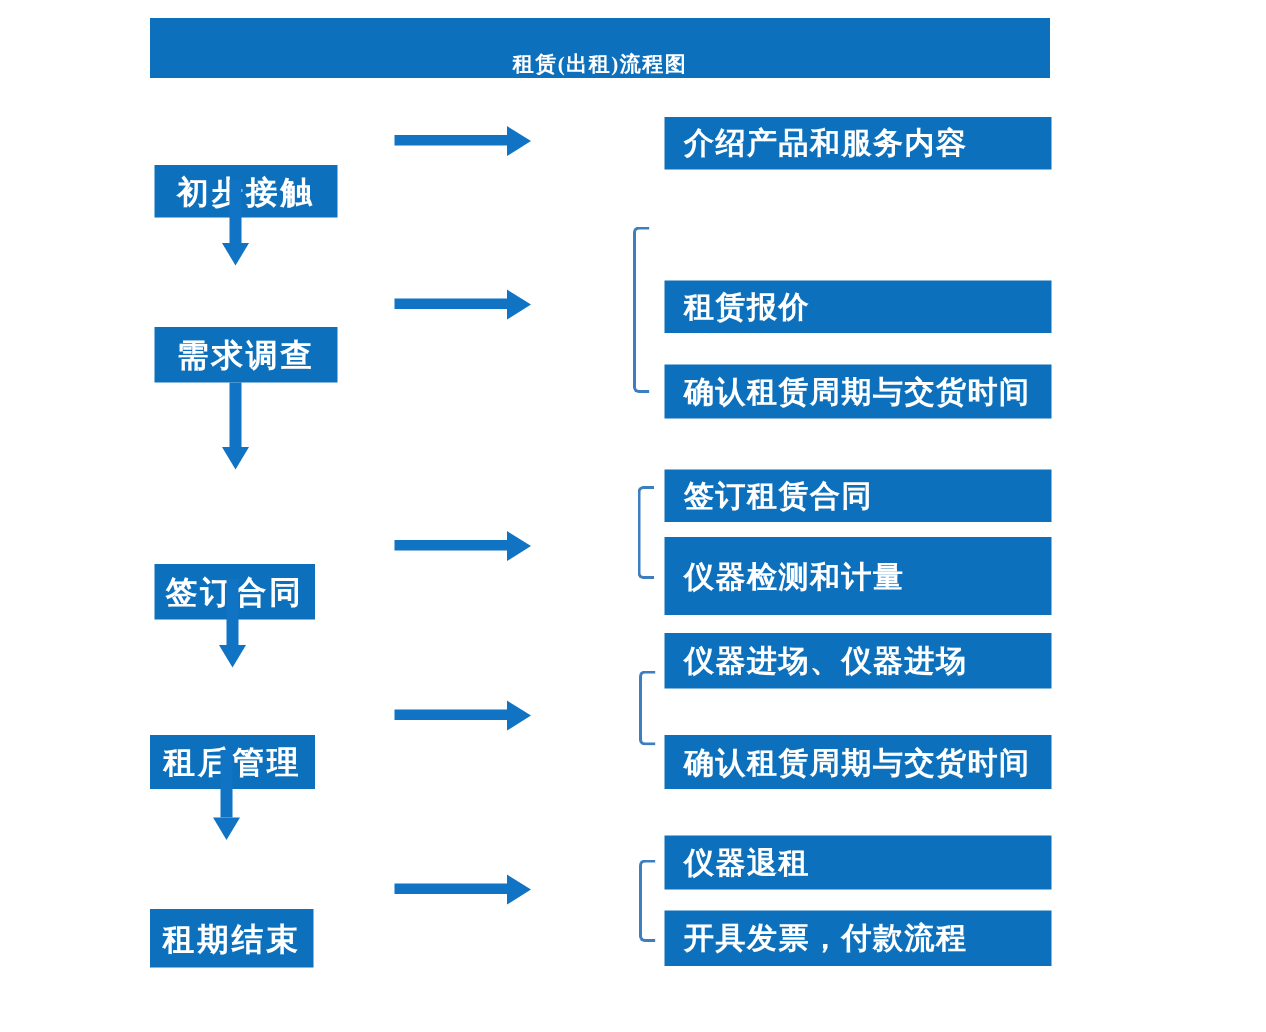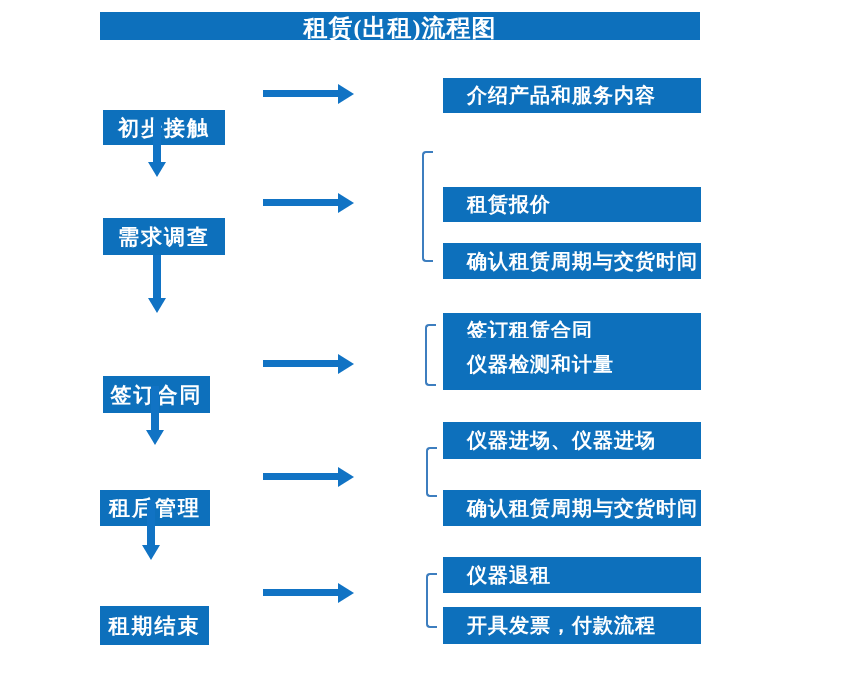--- a/index.html
+++ b/index.html
@@ -2,34 +2,34 @@
 <html><head>
 <meta charset="utf-8">
 <style>
   html,body{margin:0;padding:0;background:#ffffff;}
   .canvas{
     position:relative;width:844px;height:688px;background:#ffffff;overflow:hidden;
     font-family:"Liberation Serif","DejaVu Serif",serif;
     --box-blue:#0d70bc;--arrow-blue:#1173c4;--bracket-blue:#3d7ebf;--text-white:#ffffff;
   }
   .title-bar{
-    position:absolute;left:100px;top:12px;width:600px;height:28px;
+    position:absolute;left:100px;top:12px;width:600px;height:40px;
     background:var(--box-blue);color:var(--text-white);
-    display:flex;align-items:flex-start;justify-content:center;
-    font-weight:bold;font-size:24px;letter-spacing:1px;
+    display:flex;align-items:flex-end;justify-content:center;
+    font-weight:bold;font-size:14px;letter-spacing:1px;
   }
   .step-box{
     position:absolute;background:var(--box-blue);color:var(--text-white);
     display:flex;align-items:center;justify-content:center;
     font-weight:bold;font-size:21px;letter-spacing:2px;white-space:nowrap;margin-top:32px;
   }
   .out-box{
     position:absolute;left:443px;width:258px;background:var(--box-blue);color:var(--text-white);
     display:flex;align-items:center;font-weight:bold;font-size:20px;letter-spacing:1px;
-    padding-left:24px;box-sizing:border-box;white-space:nowrap;
+    padding-left:13px;box-sizing:border-box;white-space:nowrap;
   }
   .h-arrow{position:absolute;left:263px;width:75px;height:7px;background:var(--arrow-blue);}
   .h-arrow::after{
     content:"";position:absolute;left:100%;top:50%;transform:translateY(-50%);
     width:0;height:0;border-left:16px solid var(--arrow-blue);
     border-top:10px solid transparent;border-bottom:10px solid transparent;
   }
   .v-arrow{position:absolute;width:8px;background:var(--arrow-blue);}
   .v-arrow::after{
     content:"";position:absolute;top:100%;left:50%;transform:translateX(-50%);
@@ -72,21 +72,21 @@
   <div class="bracket" style="left:425px;top:324px;height:62px"></div>
   <div class="bracket" style="left:426px;top:447px;height:50px"></div>
   <div class="bracket" style="left:426px;top:573px;height:55px"></div>
 
   <div class="out-box" style="top:78px;height:35px">介绍产品和服务内容</div>
 
   <div class="out-box" style="top:187px;height:35px">租赁报价</div>
   <div class="out-box" style="top:243px;height:36px">确认租赁周期与交货时间</div>
 
   <div class="out-box" style="top:313px;height:35px">签订租赁合同</div>
-  <div class="out-box" style="top:338px;height:52px">仪器检测和计量</div>
+  <div class="out-box" style="top:358px;height:52px">仪器检测和计量</div>
 
   <div class="out-box" style="top:422px;height:37px">仪器进场、仪器进场</div>
   <div class="out-box" style="top:490px;height:36px">确认租赁周期与交货时间</div>
 
   <div class="out-box" style="top:557px;height:36px">仪器退租</div>
   <div class="out-box" style="top:607px;height:37px">开具发票，付款流程</div>
 
 </div>
 
 </body></html>

